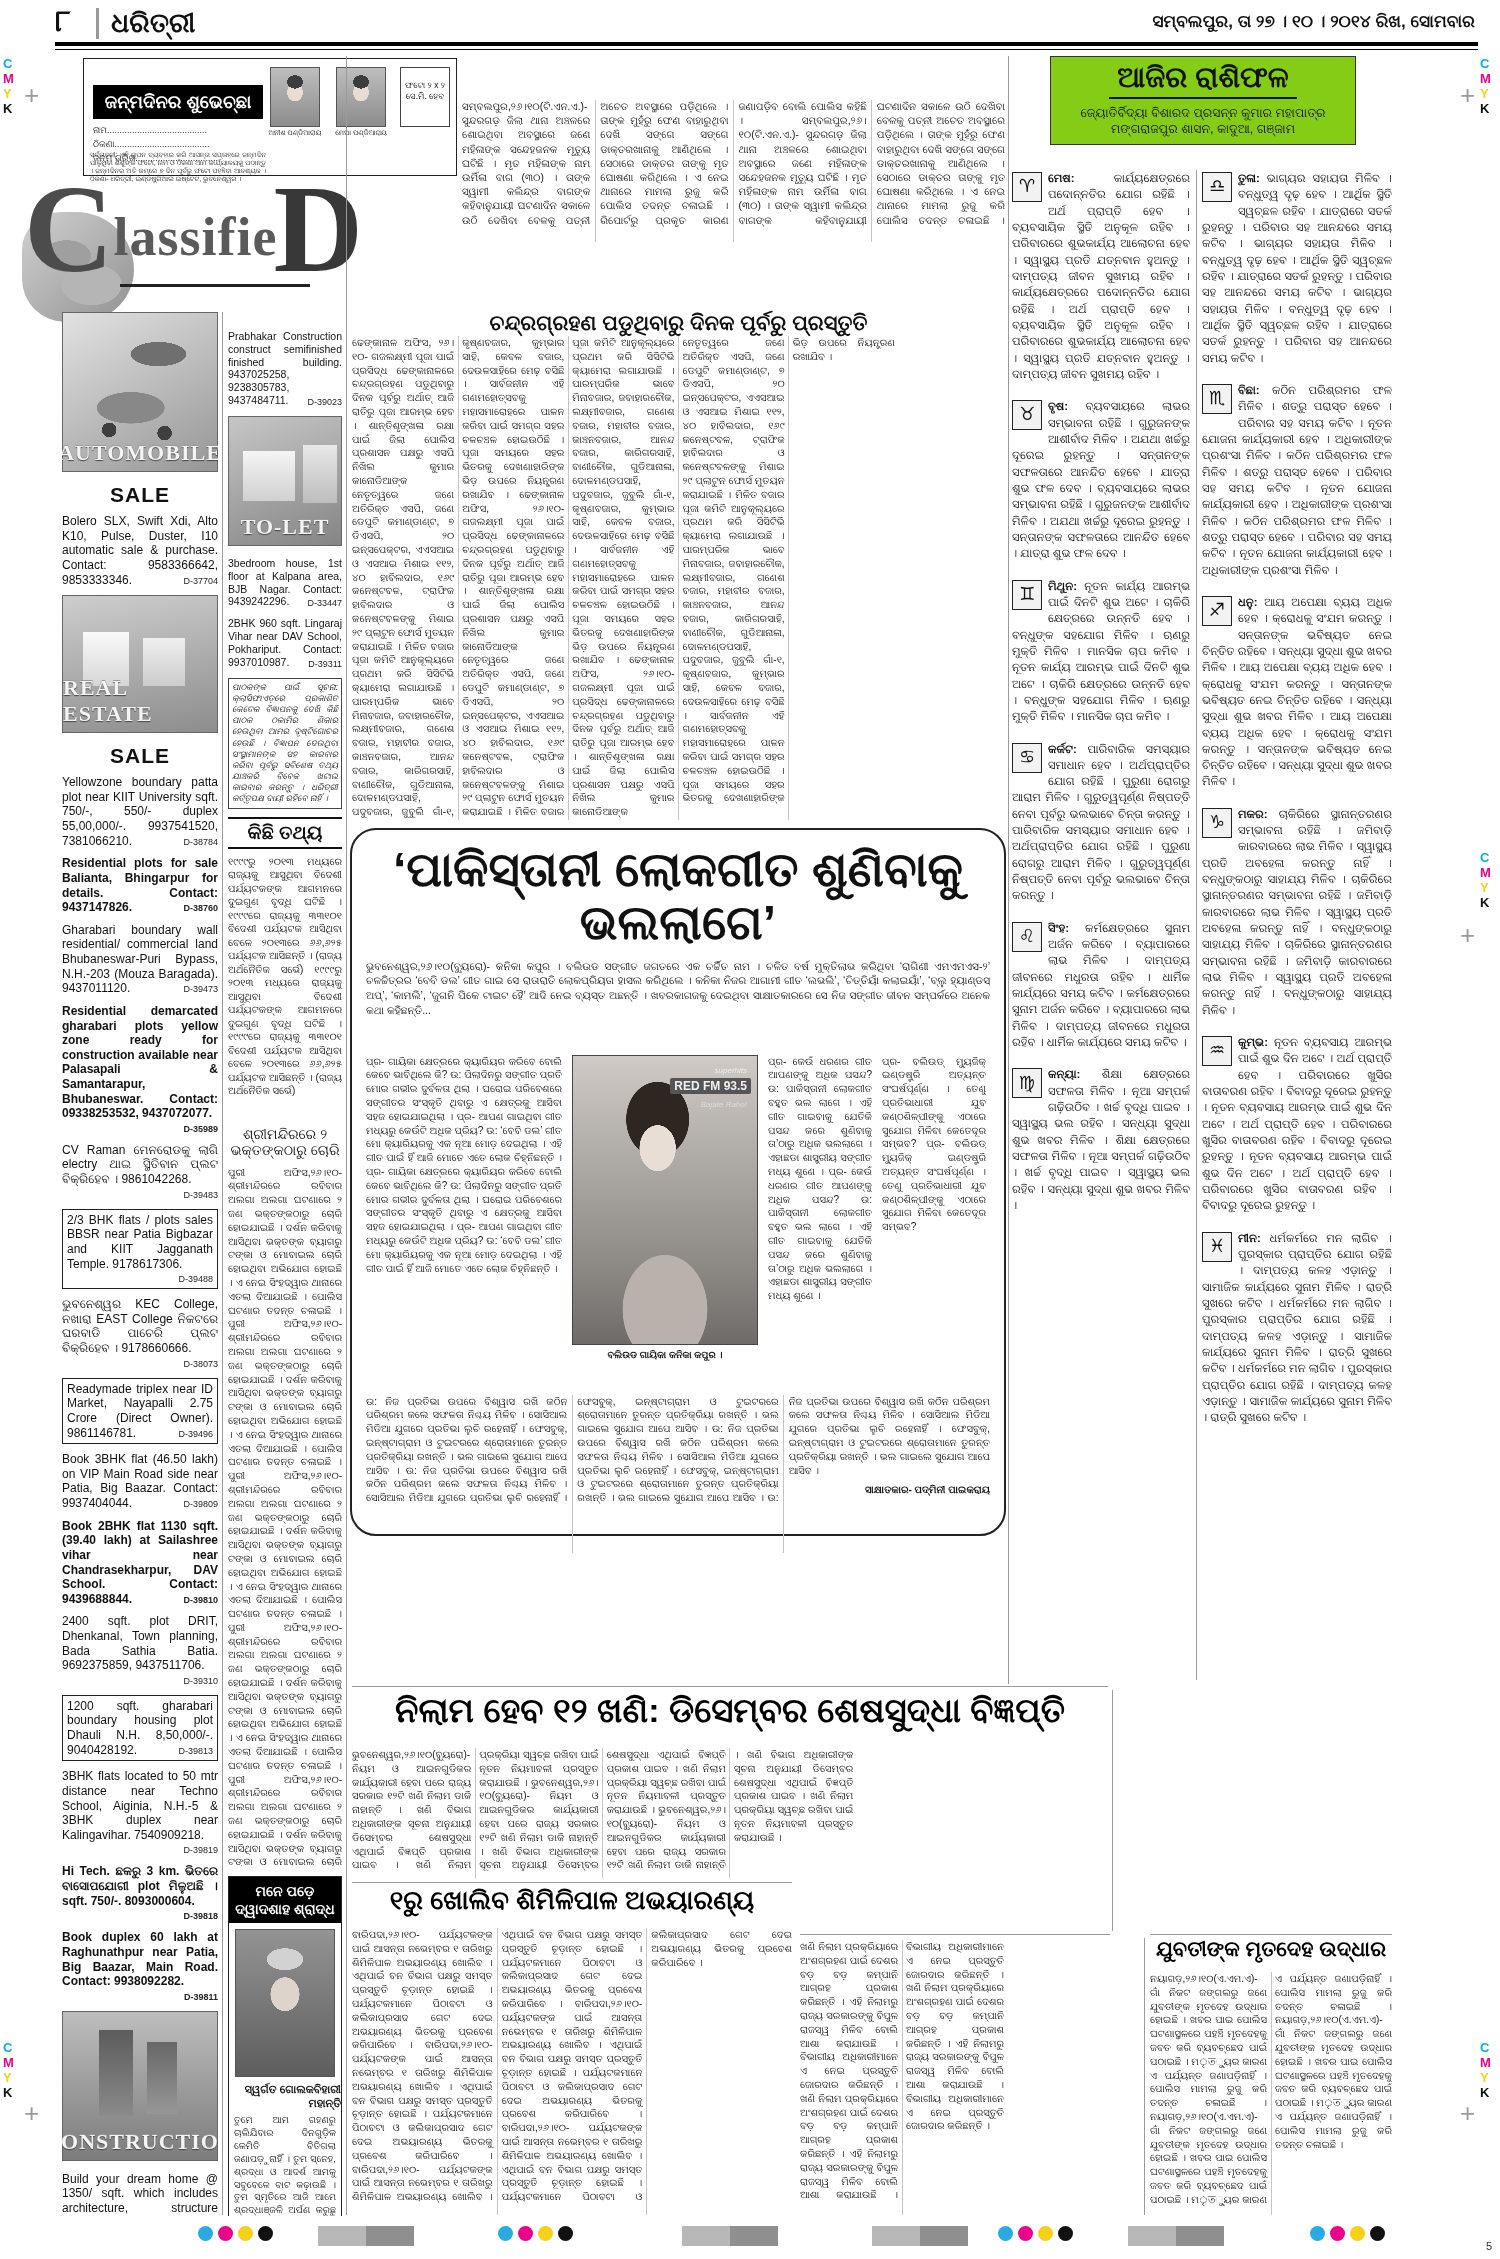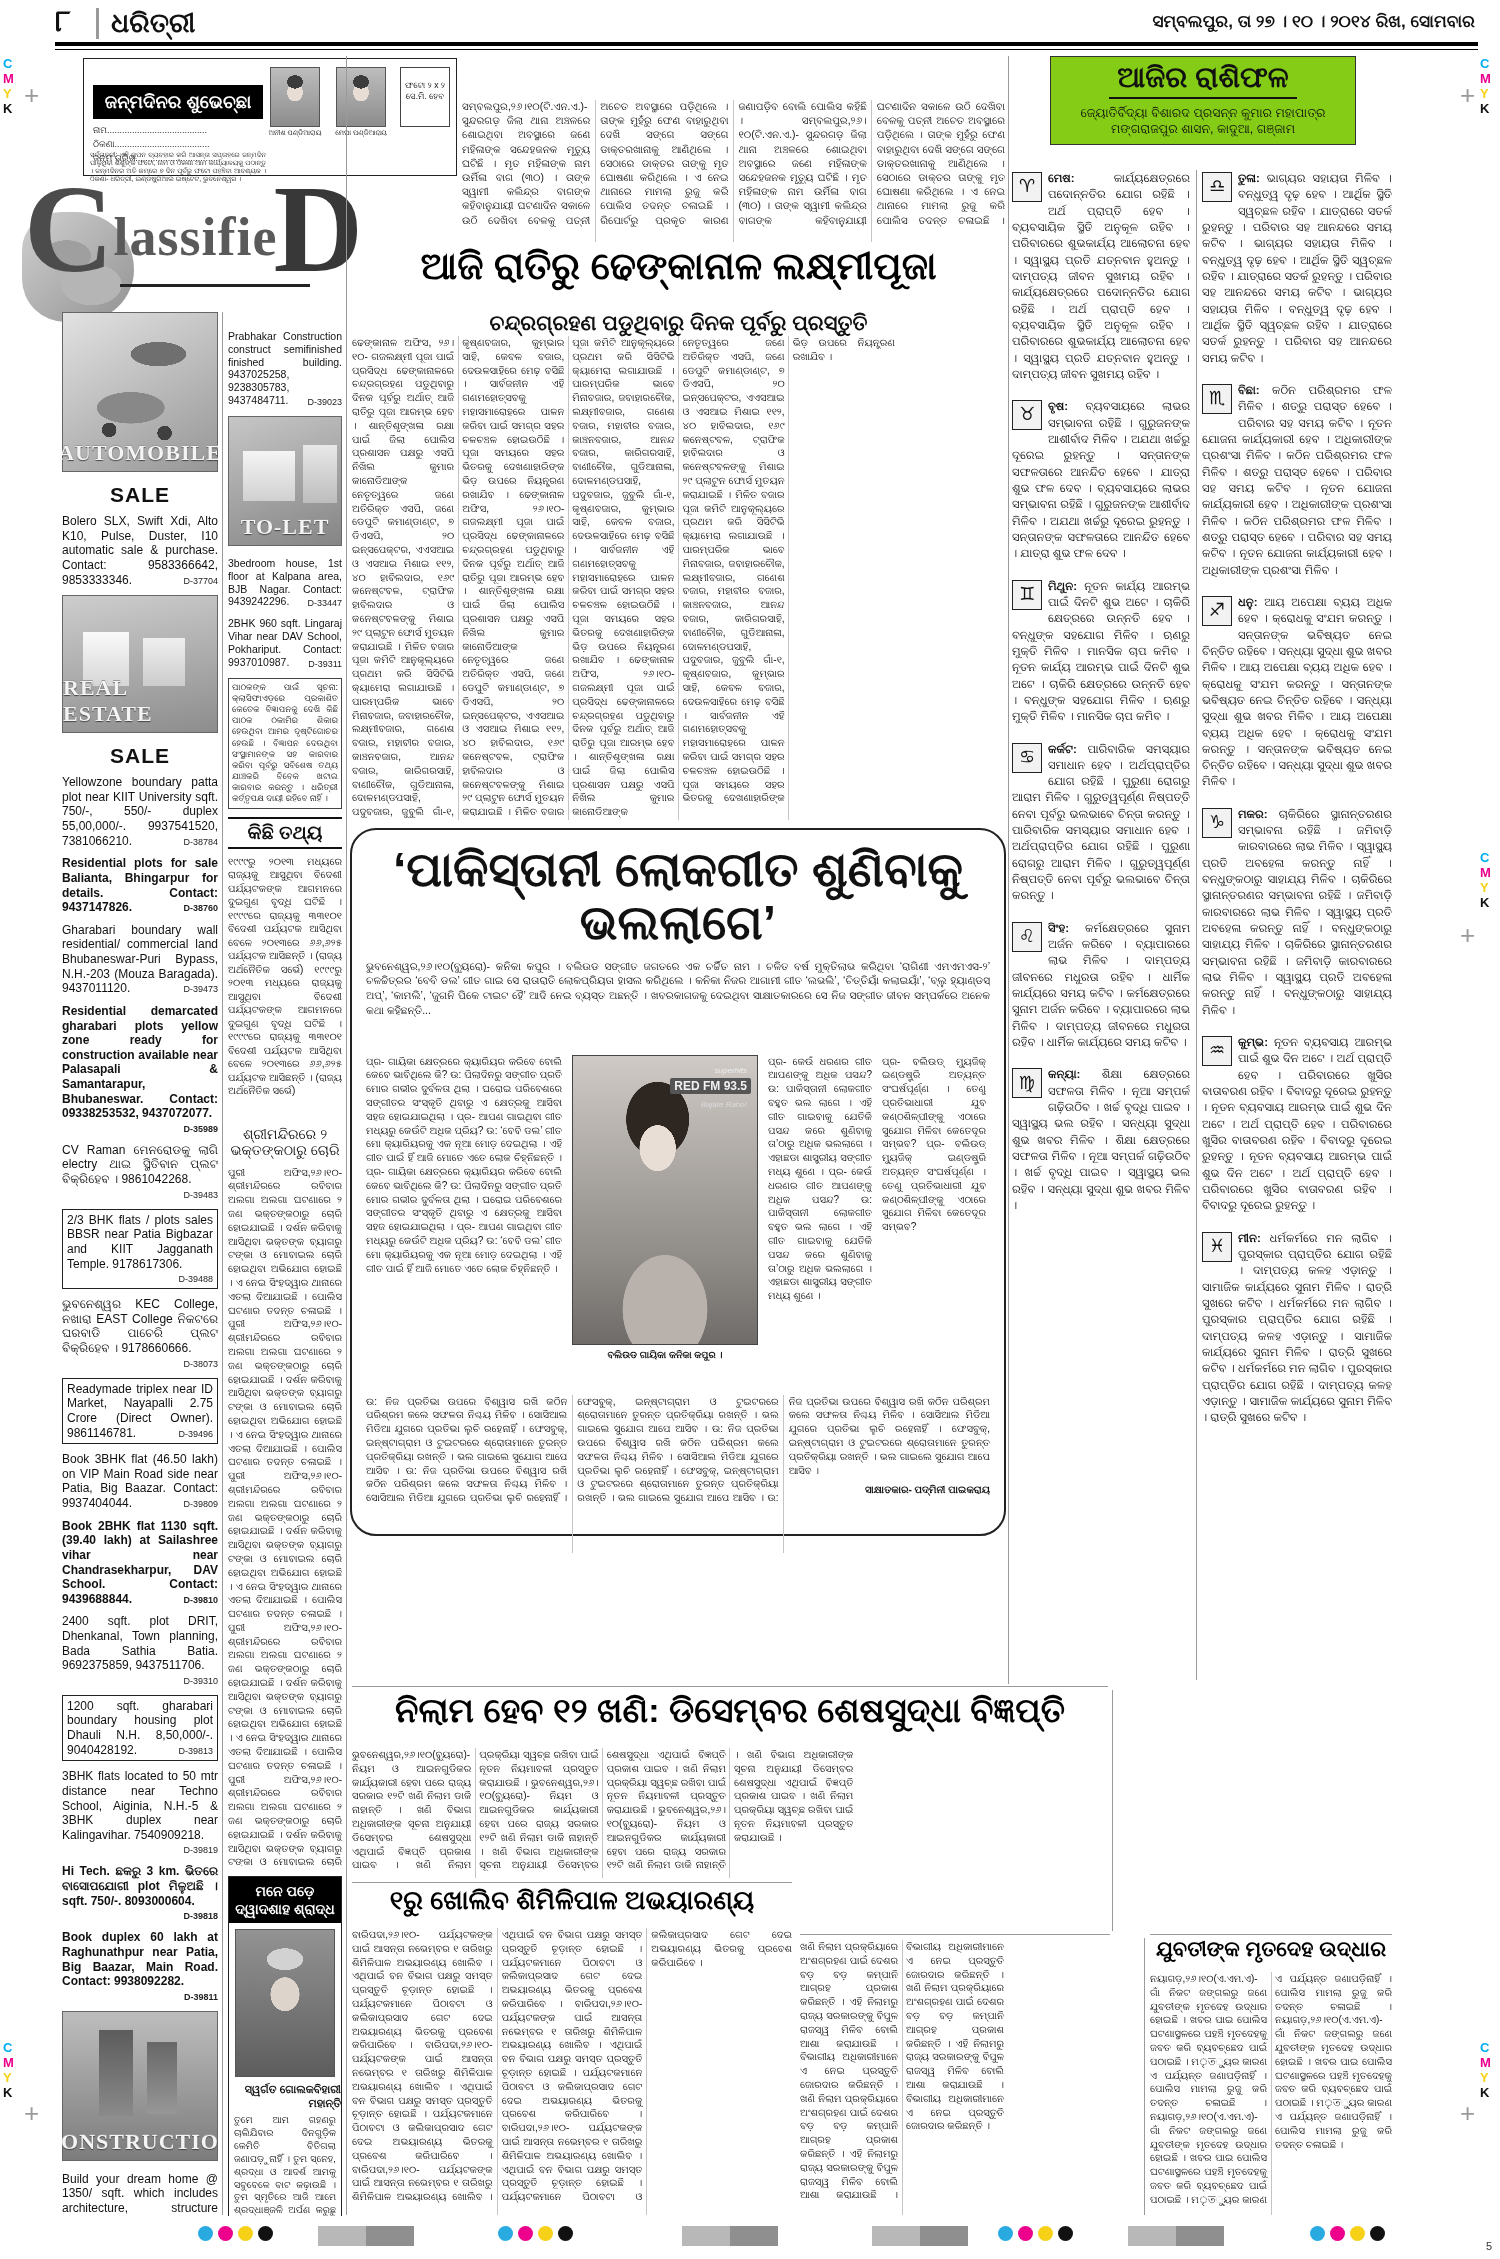--- a/index.html
+++ b/index.html
@@ -77,21 +77,21 @@
      background-size:34px 86px,30px 72px,100% 100%;background-position:36px 18px,84px 30px,0 0;}
   .sec-label{display:none;}
   .sec.sale-label .sec-label{display:block;text-align:center;font-weight:bold;font-size:21px;letter-spacing:1px;}
   .sec.sale-label{margin-bottom:4px;}
   .sec-text{font-size:12px;line-height:1.22;text-align:justify;}
   .col2 .sec-text{font-size:10.5px;}
   .sec.ad-bold .sec-text{font-weight:bold;}
   .sec.ad-boxed{border:1.5px solid #222;padding:3px 4px;}
   .adid{float:right;font-size:9px;color:#222;margin-top:3px;}
 
-  .notice-box{border:1px solid #444;padding:3px;font-size:8.6px;line-height:1.3;text-align:justify;margin:6px 0 8px;}
+  .notice-box{border:1px solid #444;padding:3px;font-size:8.6px;line-height:1.3;text-align:justify;margin:6px 0 8px;font-style:italic;}
   .facts-hdr{border-top:2px solid #111;border-bottom:2px solid #111;text-align:center;font-weight:bold;font-size:19px;padding:3px 0;margin:6px 0;}
   .facts-text{font-size:10px;line-height:1.35;text-align:justify;}
   .sm-headline{font-size:14px;font-weight:normal;text-align:center;line-height:1.18;margin:28px 0 7px;}
   .sm-body{font-size:10px;line-height:1.38;text-align:justify;height:700px;overflow:hidden;}
   .obit{border:1.5px solid #222;margin-top:10px;}
   .obit-hdr{background:#000;color:#fff;text-align:center;font-weight:bold;font-size:14px;line-height:1.3;padding:5px 2px;}
   .obit-photo{height:148px;margin:6px;border:1px solid #555;
      background:radial-gradient(24px 28px at 50% 44%,#ddd5cb 0 60%,transparent 61%),
                 radial-gradient(30px 18px at 50% 20%,#d2d2d2 0 60%,transparent 61%),
                 linear-gradient(#939393,#5d5d5d);}
@@ -385,21 +385,20 @@
         <div>ଦ୍ୱାଦଶାହ ଶ୍ରାଦ୍ଧ</div>
       </div>
       <div class="obit-photo"></div>
       <div class="obit-name">ସ୍ୱର୍ଗତ ଗୋଲକବିହାରୀ ମହାନ୍ତି</div>
       <div class="obit-text">ତୁମେ ଆମ ଗହଣରୁ ଚାଲିଯିବାର ଦିନଗୁଡ଼ିକ କେମିତି ବିତିଗଲା ଜଣାପଡ଼ୁନାହିଁ । ତୁମ ସ୍ନେହ, ଶ୍ରଦ୍ଧା ଓ ଆଦର୍ଶ ଆମକୁ ସବୁବେଳେ ବାଟ କଢ଼ାଉଛି । ତୁମ ସ୍ମୃତିରେ ଆଜି ଆମେ ଶ୍ରଦ୍ଧାଞ୍ଜଳି ଅର୍ପଣ କରୁଛୁ । - ଶୋକସନ୍ତପ୍ତ ପରିବାରବର୍ଗ ତୁମେ ଆମ ଗହଣରୁ ଚାଲିଯିବାର ଦିନଗୁଡ଼ିକ କେମିତି ବିତିଗଲା ଜଣାପଡ଼ୁନାହିଁ । ତୁମ ସ୍ନେହ, ଶ୍ରଦ୍ଧା ଓ ଆଦର୍ଶ ଆମକୁ ସବୁବେଳେ ବାଟ କଢ଼ାଉଛି । ତୁମ ସ୍ମୃତିରେ ଆଜି ଆମେ ଶ୍ରଦ୍ଧାଞ୍ଜଳି ଅର୍ପଣ କରୁଛୁ । - ଶୋକସନ୍ତପ୍ତ ପରିବାରବର୍ଗ</div>
     </div>
   </div>
 
   <div class="body-txt bd-a">ସମ୍ବଲପୁର,୨୬।୧୦(ଟି.ଏନ.ଏ.)- ସୁନ୍ଦରଗଡ଼ ଜିଲା ଥାନା ଅଞ୍ଚଳରେ ଶୋଇଥିବା ଅବସ୍ଥାରେ ଜଣେ ମହିଳାଙ୍କ ସନ୍ଦେହଜନକ ମୃତ୍ୟୁ ଘଟିଛି । ମୃତ ମହିଳାଙ୍କ ନାମ ଉର୍ମିଳା ବାଗ (୩୦) । ତାଙ୍କ ସ୍ୱାମୀ କଲିନ୍ଦ୍ର ବାଗଙ୍କ କହିବାନୁଯାୟୀ ଘଟଣାଦିନ ସକାଳେ ଉଠି ଦେଖିବା ବେଳକୁ ପତ୍ନୀ ଅଚେତ ଅବସ୍ଥାରେ ପଡ଼ିଥିଲେ । ତାଙ୍କ ମୁହଁରୁ ଫେଣ ବାହାରୁଥିବା ଦେଖି ସଙ୍ଗେ ସଙ୍ଗେ ଡାକ୍ତରଖାନାକୁ ଆଣିଥିଲେ । ସେଠାରେ ଡାକ୍ତର ତାଙ୍କୁ ମୃତ ଘୋଷଣା କରିଥିଲେ । ଏ ନେଇ ଥାନାରେ ମାମଲା ରୁଜୁ କରି ପୋଲିସ ତଦନ୍ତ ଚଳାଇଛି । ରିପୋର୍ଟରୁ ପ୍ରକୃତ କାରଣ ଜଣାପଡ଼ିବ ବୋଲି ପୋଲିସ କହିଛି । ସମ୍ବଲପୁର,୨୬।୧୦(ଟି.ଏନ.ଏ.)- ସୁନ୍ଦରଗଡ଼ ଜିଲା ଥାନା ଅଞ୍ଚଳରେ ଶୋଇଥିବା ଅବସ୍ଥାରେ ଜଣେ ମହିଳାଙ୍କ ସନ୍ଦେହଜନକ ମୃତ୍ୟୁ ଘଟିଛି । ମୃତ ମହିଳାଙ୍କ ନାମ ଉର୍ମିଳା ବାଗ (୩୦) । ତାଙ୍କ ସ୍ୱାମୀ କଲିନ୍ଦ୍ର ବାଗଙ୍କ କହିବାନୁଯାୟୀ ଘଟଣାଦିନ ସକାଳେ ଉଠି ଦେଖିବା ବେଳକୁ ପତ୍ନୀ ଅଚେତ ଅବସ୍ଥାରେ ପଡ଼ିଥିଲେ । ତାଙ୍କ ମୁହଁରୁ ଫେଣ ବାହାରୁଥିବା ଦେଖି ସଙ୍ଗେ ସଙ୍ଗେ ଡାକ୍ତରଖାନାକୁ ଆଣିଥିଲେ । ସେଠାରେ ଡାକ୍ତର ତାଙ୍କୁ ମୃତ ଘୋଷଣା କରିଥିଲେ । ଏ ନେଇ ଥାନାରେ ମାମଲା ରୁଜୁ କରି ପୋଲିସ ତଦନ୍ତ ଚଳାଇଛି । ରିପୋର୍ଟରୁ ପ୍ରକୃତ କାରଣ ଜଣାପଡ଼ିବ ବୋଲି ପୋଲିସ କହିଛି ।</div>
 
-  <div class="headline hl-b">ଆଜି ରାତିରୁ ଢେଙ୍କାନାଳ ଲକ୍ଷ୍ମୀପୂଜା</div>
   <div class="sub-b">ଚନ୍ଦ୍ରଗ୍ରହଣ ପଡୁଥିବାରୁ ଦିନକ ପୂର୍ବରୁ ପ୍ରସ୍ତୁତି</div>
   <div class="body-txt bd-b">ଢେଙ୍କାନାଳ ଅଫିସ, ୨୬।୧୦- ଗଜଲକ୍ଷ୍ମୀ ପୂଜା ପାଇଁ ପ୍ରସିଦ୍ଧ ଢେଙ୍କାନାଳରେ ଚନ୍ଦ୍ରଗ୍ରହଣ ପଡୁଥିବାରୁ ଦିନକ ପୂର୍ବରୁ ଅର୍ଥାତ୍ ଆଜି ରାତିରୁ ପୂଜା ଆରମ୍ଭ ହେବ । ଶାନ୍ତିଶୃଙ୍ଖଳା ରକ୍ଷା ପାଇଁ ଜିଲା ପୋଲିସ ପ୍ରଶାସନ ପକ୍ଷରୁ ଏସପି ନିଖିଲ କୁମାର କାନୋଡିଆଙ୍କ ନେତୃତ୍ୱରେ ଜଣେ ଅତିରିକ୍ତ ଏସପି, ଜଣେ ଡେପୁଟି କମାଣ୍ଡାଣ୍ଟ, ୭ ଡିଏସପି, ୨୦ ଇନ୍ସପେକ୍ଟର, ଏଏସଆଇ ଓ ଏସଆଇ ମିଶାଇ ୧୧୨, ୪୦ ହାବିଲଦାର, ୧୬୯ କନେଷ୍ଟବଳ, ଟ୍ରାଫିକ ହାବିଲଦାର ଓ କନେଷ୍ଟବଳଙ୍କୁ ମିଶାଇ ୨୯ ପ୍ଲାଟୁନ ଫୋର୍ସ ମୁତୟନ କରାଯାଇଛି । ମିଳିତ ବଜାର ପୂଜା କମିଟି ଆନୁକୂଲ୍ୟରେ ପ୍ରଥମ କରି ସିସିଟିଭି କ୍ୟାମେରା ଲଗାଯାଉଛି । ପାରମ୍ପରିକ ଭାବେ ମିନାବଜାର, ଜବାହାରଚୌକ, ଲକ୍ଷ୍ମୀବଜାର, ଗଣେଶ ବଜାର, ମହାବୀର ବଜାର, କାଞ୍ଚନବଜାର, ଆନନ୍ଦ ବଜାର, କାରିଗରସାହି, ବାଣୀଚୌକ, ଗୁଡିଆନାଳା, ଦୋଳମଣ୍ଡପସାହି, ପଦୁବଜାର, ଜୁବୁଲି ଗାଁ-୧, କୃଷ୍ଣବଜାର, କୁମ୍ଭାର ସାହି, କେବଳ ବଜାର, ଦେଉଳସାହିରେ ମେଢ଼ ବସିଛି । ସାର୍ବଜନୀନ ଏହି ଗଣମହୋତ୍ସବକୁ ମହାସମାରୋହରେ ପାଳନ କରିବା ପାଇଁ ସମଗ୍ର ସହର ଚଳଚଞ୍ଚଳ ହୋଇଉଠିଛି । ପୂଜା ସମୟରେ ସହର ଭିତରକୁ ଦେଖଣାହାରିଙ୍କ ଭିଡ଼ ଉପରେ ନିୟନ୍ତ୍ରଣ ରଖାଯିବ । ଢେଙ୍କାନାଳ ଅଫିସ, ୨୬।୧୦- ଗଜଲକ୍ଷ୍ମୀ ପୂଜା ପାଇଁ ପ୍ରସିଦ୍ଧ ଢେଙ୍କାନାଳରେ ଚନ୍ଦ୍ରଗ୍ରହଣ ପଡୁଥିବାରୁ ଦିନକ ପୂର୍ବରୁ ଅର୍ଥାତ୍ ଆଜି ରାତିରୁ ପୂଜା ଆରମ୍ଭ ହେବ । ଶାନ୍ତିଶୃଙ୍ଖଳା ରକ୍ଷା ପାଇଁ ଜିଲା ପୋଲିସ ପ୍ରଶାସନ ପକ୍ଷରୁ ଏସପି ନିଖିଲ କୁମାର କାନୋଡିଆଙ୍କ ନେତୃତ୍ୱରେ ଜଣେ ଅତିରିକ୍ତ ଏସପି, ଜଣେ ଡେପୁଟି କମାଣ୍ଡାଣ୍ଟ, ୭ ଡିଏସପି, ୨୦ ଇନ୍ସପେକ୍ଟର, ଏଏସଆଇ ଓ ଏସଆଇ ମିଶାଇ ୧୧୨, ୪୦ ହାବିଲଦାର, ୧୬୯ କନେଷ୍ଟବଳ, ଟ୍ରାଫିକ ହାବିଲଦାର ଓ କନେଷ୍ଟବଳଙ୍କୁ ମିଶାଇ ୨୯ ପ୍ଲାଟୁନ ଫୋର୍ସ ମୁତୟନ କରାଯାଇଛି । ମିଳିତ ବଜାର ପୂଜା କମିଟି ଆନୁକୂଲ୍ୟରେ ପ୍ରଥମ କରି ସିସିଟିଭି କ୍ୟାମେରା ଲଗାଯାଉଛି । ପାରମ୍ପରିକ ଭାବେ ମିନାବଜାର, ଜବାହାରଚୌକ, ଲକ୍ଷ୍ମୀବଜାର, ଗଣେଶ ବଜାର, ମହାବୀର ବଜାର, କାଞ୍ଚନବଜାର, ଆନନ୍ଦ ବଜାର, କାରିଗରସାହି, ବାଣୀଚୌକ, ଗୁଡିଆନାଳା, ଦୋଳମଣ୍ଡପସାହି, ପଦୁବଜାର, ଜୁବୁଲି ଗାଁ-୧, କୃଷ୍ଣବଜାର, କୁମ୍ଭାର ସାହି, କେବଳ ବଜାର, ଦେଉଳସାହିରେ ମେଢ଼ ବସିଛି । ସାର୍ବଜନୀନ ଏହି ଗଣମହୋତ୍ସବକୁ ମହାସମାରୋହରେ ପାଳନ କରିବା ପାଇଁ ସମଗ୍ର ସହର ଚଳଚଞ୍ଚଳ ହୋଇଉଠିଛି । ପୂଜା ସମୟରେ ସହର ଭିତରକୁ ଦେଖଣାହାରିଙ୍କ ଭିଡ଼ ଉପରେ ନିୟନ୍ତ୍ରଣ ରଖାଯିବ । ଢେଙ୍କାନାଳ ଅଫିସ, ୨୬।୧୦- ଗଜଲକ୍ଷ୍ମୀ ପୂଜା ପାଇଁ ପ୍ରସିଦ୍ଧ ଢେଙ୍କାନାଳରେ ଚନ୍ଦ୍ରଗ୍ରହଣ ପଡୁଥିବାରୁ ଦିନକ ପୂର୍ବରୁ ଅର୍ଥାତ୍ ଆଜି ରାତିରୁ ପୂଜା ଆରମ୍ଭ ହେବ । ଶାନ୍ତିଶୃଙ୍ଖଳା ରକ୍ଷା ପାଇଁ ଜିଲା ପୋଲିସ ପ୍ରଶାସନ ପକ୍ଷରୁ ଏସପି ନିଖିଲ କୁମାର କାନୋଡିଆଙ୍କ ନେତୃତ୍ୱରେ ଜଣେ ଅତିରିକ୍ତ ଏସପି, ଜଣେ ଡେପୁଟି କମାଣ୍ଡାଣ୍ଟ, ୭ ଡିଏସପି, ୨୦ ଇନ୍ସପେକ୍ଟର, ଏଏସଆଇ ଓ ଏସଆଇ ମିଶାଇ ୧୧୨, ୪୦ ହାବିଲଦାର, ୧୬୯ କନେଷ୍ଟବଳ, ଟ୍ରାଫିକ ହାବିଲଦାର ଓ କନେଷ୍ଟବଳଙ୍କୁ ମିଶାଇ ୨୯ ପ୍ଲାଟୁନ ଫୋର୍ସ ମୁତୟନ କରାଯାଇଛି । ମିଳିତ ବଜାର ପୂଜା କମିଟି ଆନୁକୂଲ୍ୟରେ ପ୍ରଥମ କରି ସିସିଟିଭି କ୍ୟାମେରା ଲଗାଯାଉଛି । ପାରମ୍ପରିକ ଭାବେ ମିନାବଜାର, ଜବାହାରଚୌକ, ଲକ୍ଷ୍ମୀବଜାର, ଗଣେଶ ବଜାର, ମହାବୀର ବଜାର, କାଞ୍ଚନବଜାର, ଆନନ୍ଦ ବଜାର, କାରିଗରସାହି, ବାଣୀଚୌକ, ଗୁଡିଆନାଳା, ଦୋଳମଣ୍ଡପସାହି, ପଦୁବଜାର, ଜୁବୁଲି ଗାଁ-୧, କୃଷ୍ଣବଜାର, କୁମ୍ଭାର ସାହି, କେବଳ ବଜାର, ଦେଉଳସାହିରେ ମେଢ଼ ବସିଛି । ସାର୍ବଜନୀନ ଏହି ଗଣମହୋତ୍ସବକୁ ମହାସମାରୋହରେ ପାଳନ କରିବା ପାଇଁ ସମଗ୍ର ସହର ଚଳଚଞ୍ଚଳ ହୋଇଉଠିଛି । ପୂଜା ସମୟରେ ସହର ଭିତରକୁ ଦେଖଣାହାରିଙ୍କ ଭିଡ଼ ଉପରେ ନିୟନ୍ତ୍ରଣ ରଖାଯିବ ।</div>
 
   <div class="ibox">
     <div class="ihl">‘ପାକିସ୍ତାନୀ ଲୋକଗୀତ ଶୁଣିବାକୁ ଭଲଲାଗେ’</div>
     <div class="iintro">ଭୁବନେଶ୍ୱର,୨୬।୧୦(ବ୍ୟୁରୋ)- କନିକା କପୁର । ବଲିଉଡ ସଙ୍ଗୀତ ଜଗତରେ ଏକ ଚର୍ଚ୍ଚିତ ନାମ । ଚଳିତ ବର୍ଷ ମୁକ୍ତିଲାଭ କରିଥିବା ‘ରାଗିଣୀ ଏମଏମଏସ-୨’ ଚଳଚ୍ଚିତ୍ରର ‘ବେବି ଡଲ’ ଗୀତ ଗାଇ ସେ ରାତାରାତି ଲୋକପ୍ରିୟତା ହାସଲ କରିଥିଲେ । କନିକା ନିଜର ଆଗାମୀ ଗୀତ ‘ଲଭଲି’, ‘ଚିତ୍ତିୟାଁ କଲାଇୟାଁ’, ‘ବ୍ଲୁ ହ୍ୟାଣ୍ଡସ୍ ଅପ୍’, ‘କାମଲି’, ‘ଜୁଗନି ପିକେ ଟାଇଟ ହୈ’ ଆଦି ନେଇ ବ୍ୟସ୍ତ ଅଛନ୍ତି । ଖବରକାଗଜକୁ ଦେଇଥିବା ସାକ୍ଷାତକାରରେ ସେ ନିଜ ସଙ୍ଗୀତ ଜୀବନ ସମ୍ପର୍କରେ ଅନେକ କଥା କହିଛନ୍ତି...</div>
     <div class="imid">
       <div class="iqa iqa-l">ପ୍ର- ଗାୟିକା କ୍ଷେତ୍ରରେ କ୍ୟାରିୟର କରିବେ ବୋଲି କେବେ ଭାବିଥିଲେ କି? ଉ: ପିଲାଦିନରୁ ସଙ୍ଗୀତ ପ୍ରତି ମୋର ଗଭୀର ଦୁର୍ବଳତା ଥିଲା । ଘରୋଇ ପରିବେଶରେ ସଙ୍ଗୀତର ସଂସ୍କୃତି ଥିବାରୁ ଏ କ୍ଷେତ୍ରକୁ ଆସିବା ସହଜ ହୋଇଯାଇଥିଲା । ପ୍ର- ଆପଣ ଗାଇଥିବା ଗୀତ ମଧ୍ୟରୁ କେଉଁଟି ଅଧିକ ପ୍ରିୟ? ଉ: ‘ବେବି ଡଲ’ ଗୀତ ମୋ କ୍ୟାରିୟରକୁ ଏକ ନୂଆ ମୋଡ଼ ଦେଇଥିଲା । ଏହି ଗୀତ ପାଇଁ ହିଁ ଆଜି ମୋତେ ଏତେ ଲୋକ ଚିହ୍ନିଛନ୍ତି । ପ୍ର- ଗାୟିକା କ୍ଷେତ୍ରରେ କ୍ୟାରିୟର କରିବେ ବୋଲି କେବେ ଭାବିଥିଲେ କି? ଉ: ପିଲାଦିନରୁ ସଙ୍ଗୀତ ପ୍ରତି ମୋର ଗଭୀର ଦୁର୍ବଳତା ଥିଲା । ଘରୋଇ ପରିବେଶରେ ସଙ୍ଗୀତର ସଂସ୍କୃତି ଥିବାରୁ ଏ କ୍ଷେତ୍ରକୁ ଆସିବା ସହଜ ହୋଇଯାଇଥିଲା । ପ୍ର- ଆପଣ ଗାଇଥିବା ଗୀତ ମଧ୍ୟରୁ କେଉଁଟି ଅଧିକ ପ୍ରିୟ? ଉ: ‘ବେବି ଡଲ’ ଗୀତ ମୋ କ୍ୟାରିୟରକୁ ଏକ ନୂଆ ମୋଡ଼ ଦେଇଥିଲା । ଏହି ଗୀତ ପାଇଁ ହିଁ ଆଜି ମୋତେ ଏତେ ଲୋକ ଚିହ୍ନିଛନ୍ତି ।</div>
       <div class="iphoto-wrap">
         <div class="kphoto">

